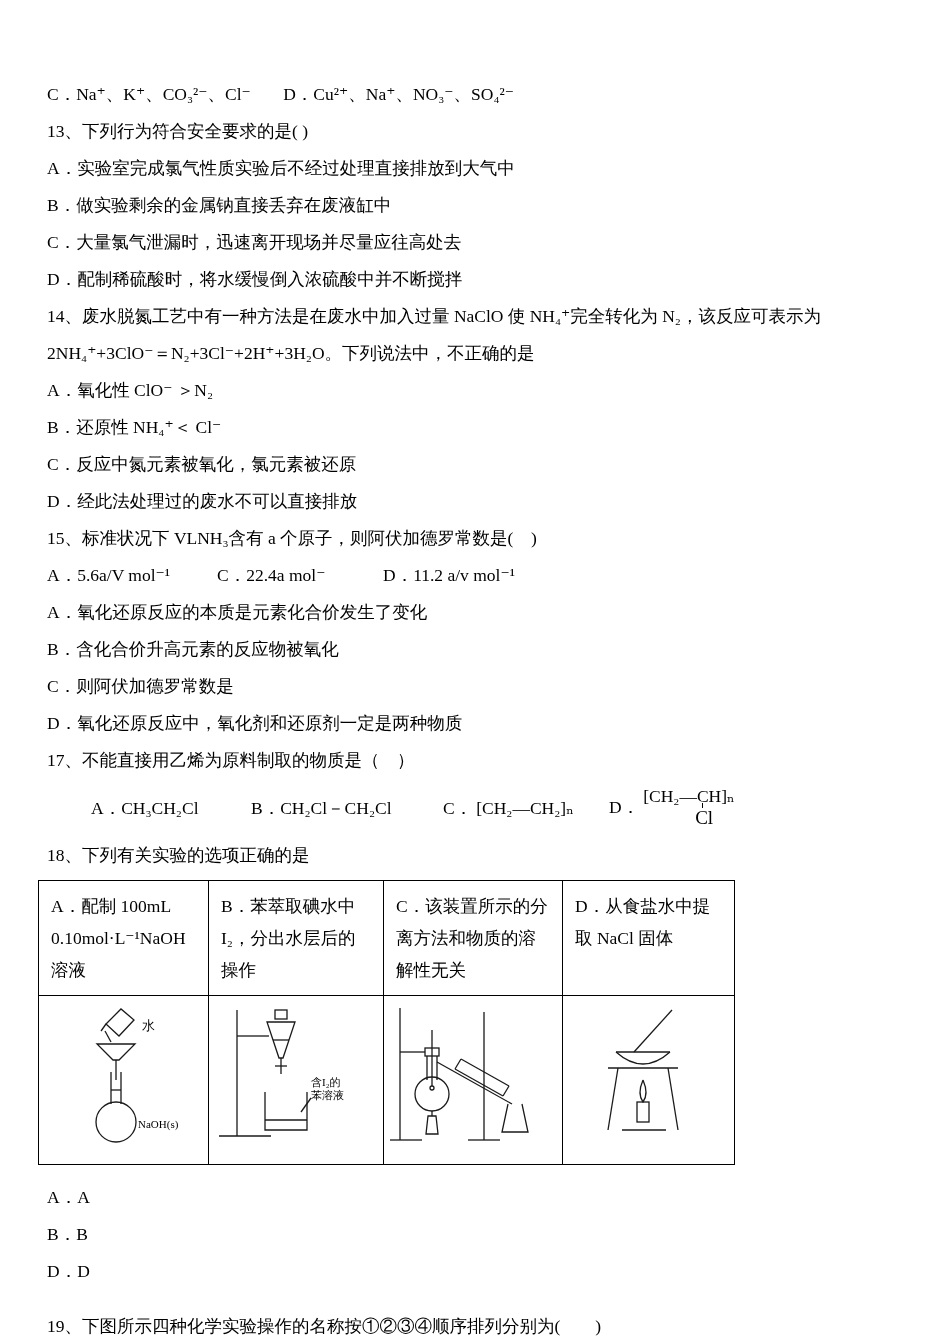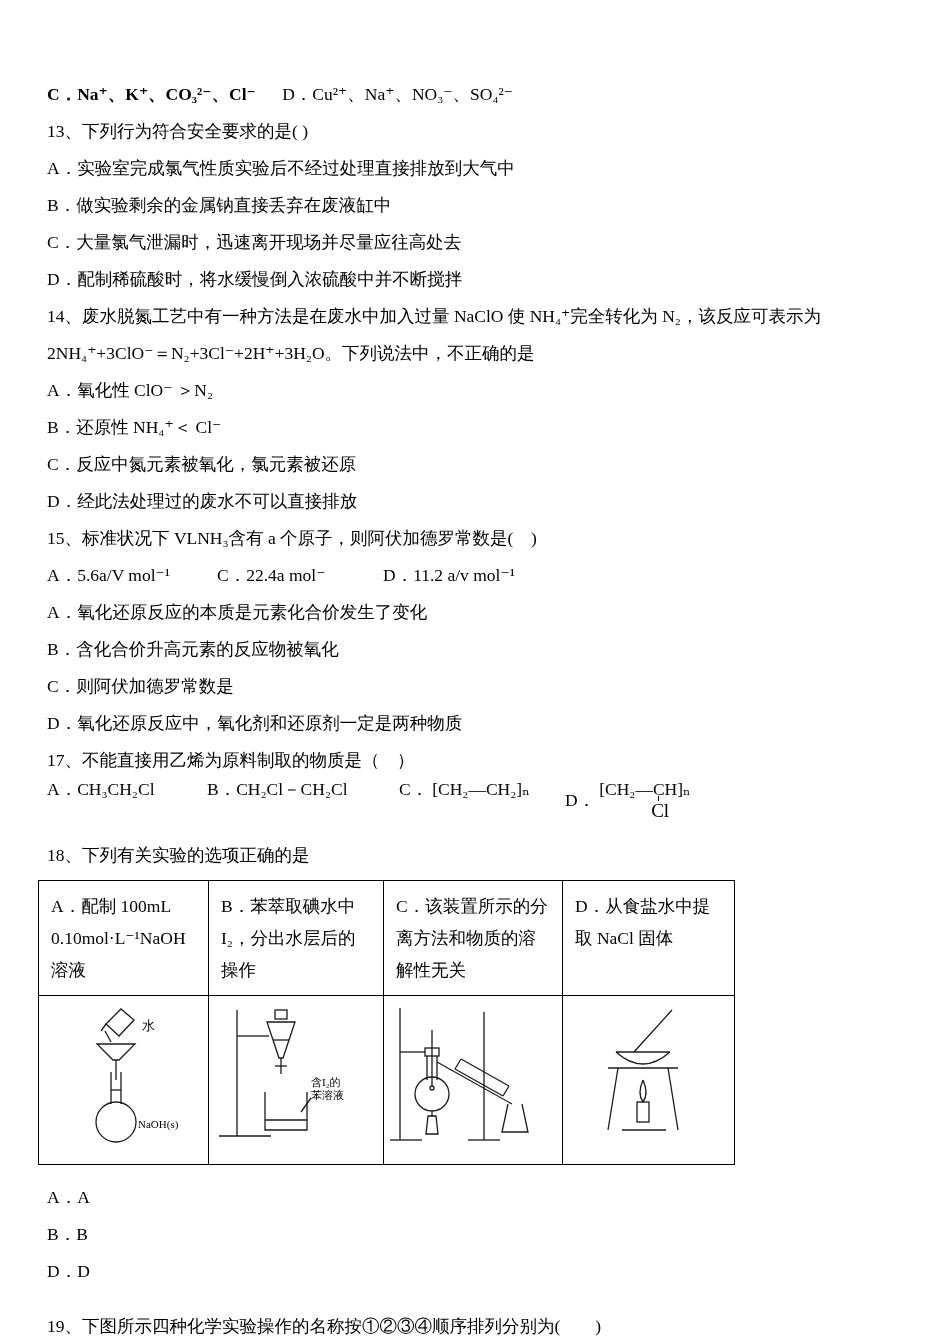--- a/index.html
+++ b/index.html
@@ -8,28 +8,28 @@
     width: 950px; height: 1344px;
     background: #ffffff; color: #000000;
     font-family: "Liberation Serif", "DejaVu Serif", serif;
     font-size: 17.5px;
     overflow: hidden;
   }
   .page { padding: 76px 45px 0 47px; }
   .ln { margin: 0; line-height: 37px; }
 
   .inline-opts span { display: inline-block; }
-  .inline-opts .first { margin-right: 22px; font-weight: bold; }
+  .inline-opts .first { margin-right: 28px; }
 
   .opts-row { display: flex; align-items: center; }
   .q15-opts span:nth-child(1) { width: 170px; }
   .q15-opts span:nth-child(2) { width: 166px; }
   .q15-opts span:nth-child(3) { width: 166px; }
 
-  .q17-opts { height: 58px; align-items: flex-start; line-height: 1.2; }
+  .q17-opts { height: 58px; align-items: center; line-height: 1.2; margin-left: 44px; }
   .q17-opts > span:nth-child(1) { width: 160px; }
   .q17-opts > span:nth-child(2) { width: 192px; }
   .q17-opts > span:nth-child(3) { width: 166px; }
   .opt-formula { display: inline-flex; align-items: center; }
   .opt-formula .label { margin-right: 4px; }
   .formula-stack { display: inline-block; vertical-align: middle; }
   .fs-top { display: block; }
   .fs-bot { display: block; position: relative; padding-left: 52px; font-size: 19px; }
   .fs-bot::before { content: ""; position: absolute; left: 59px; top: -4px; width: 1px; height: 5px; background: #000; }
 

